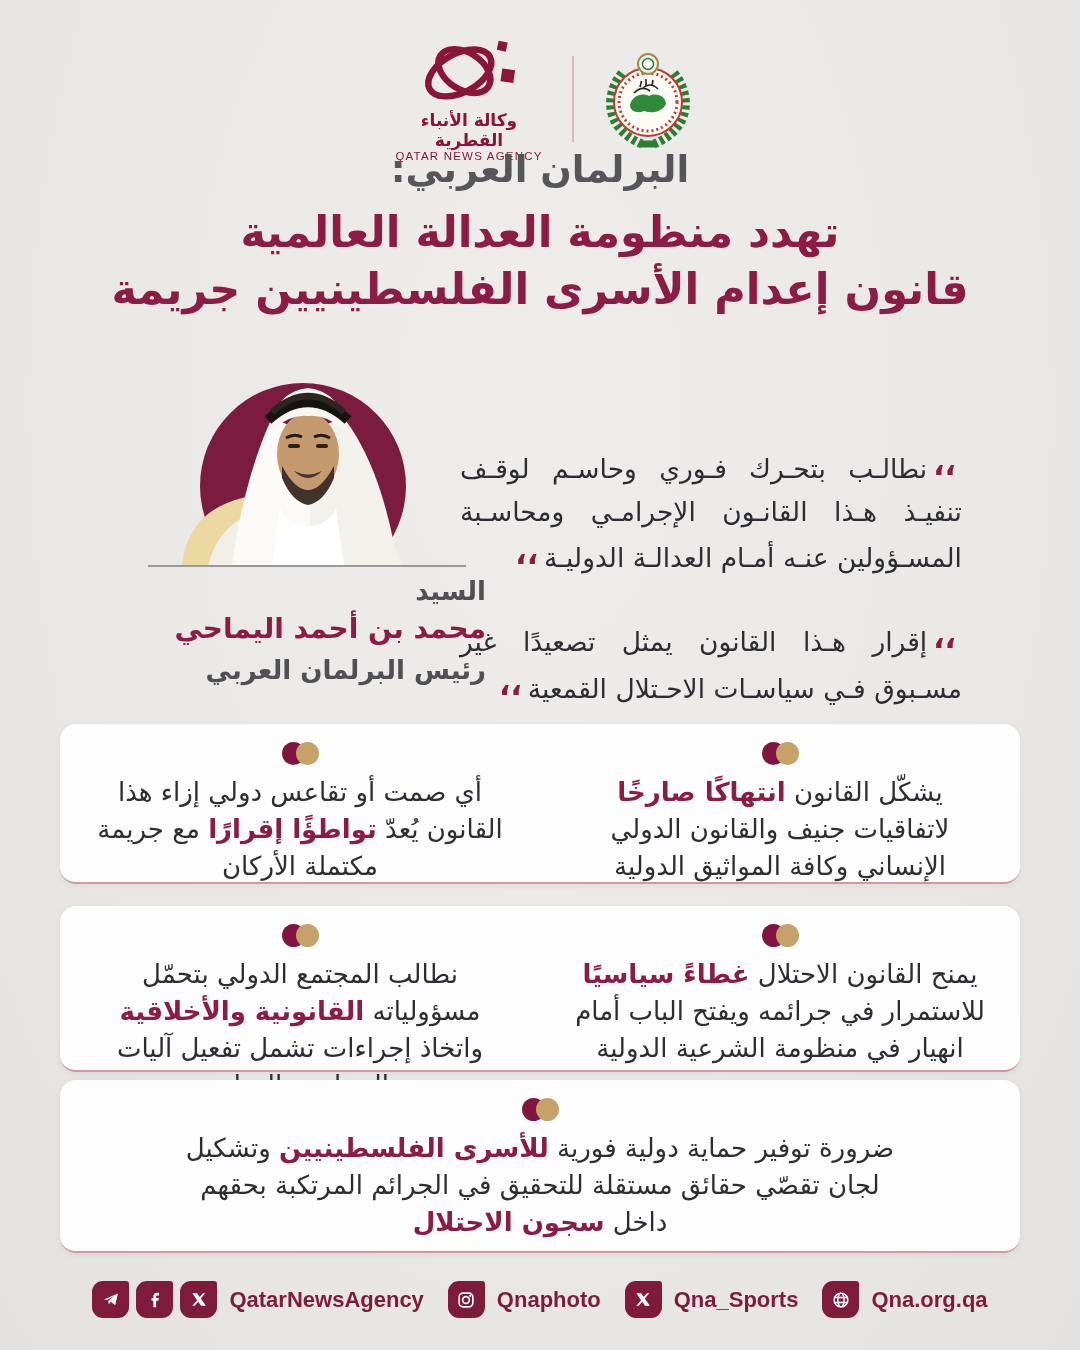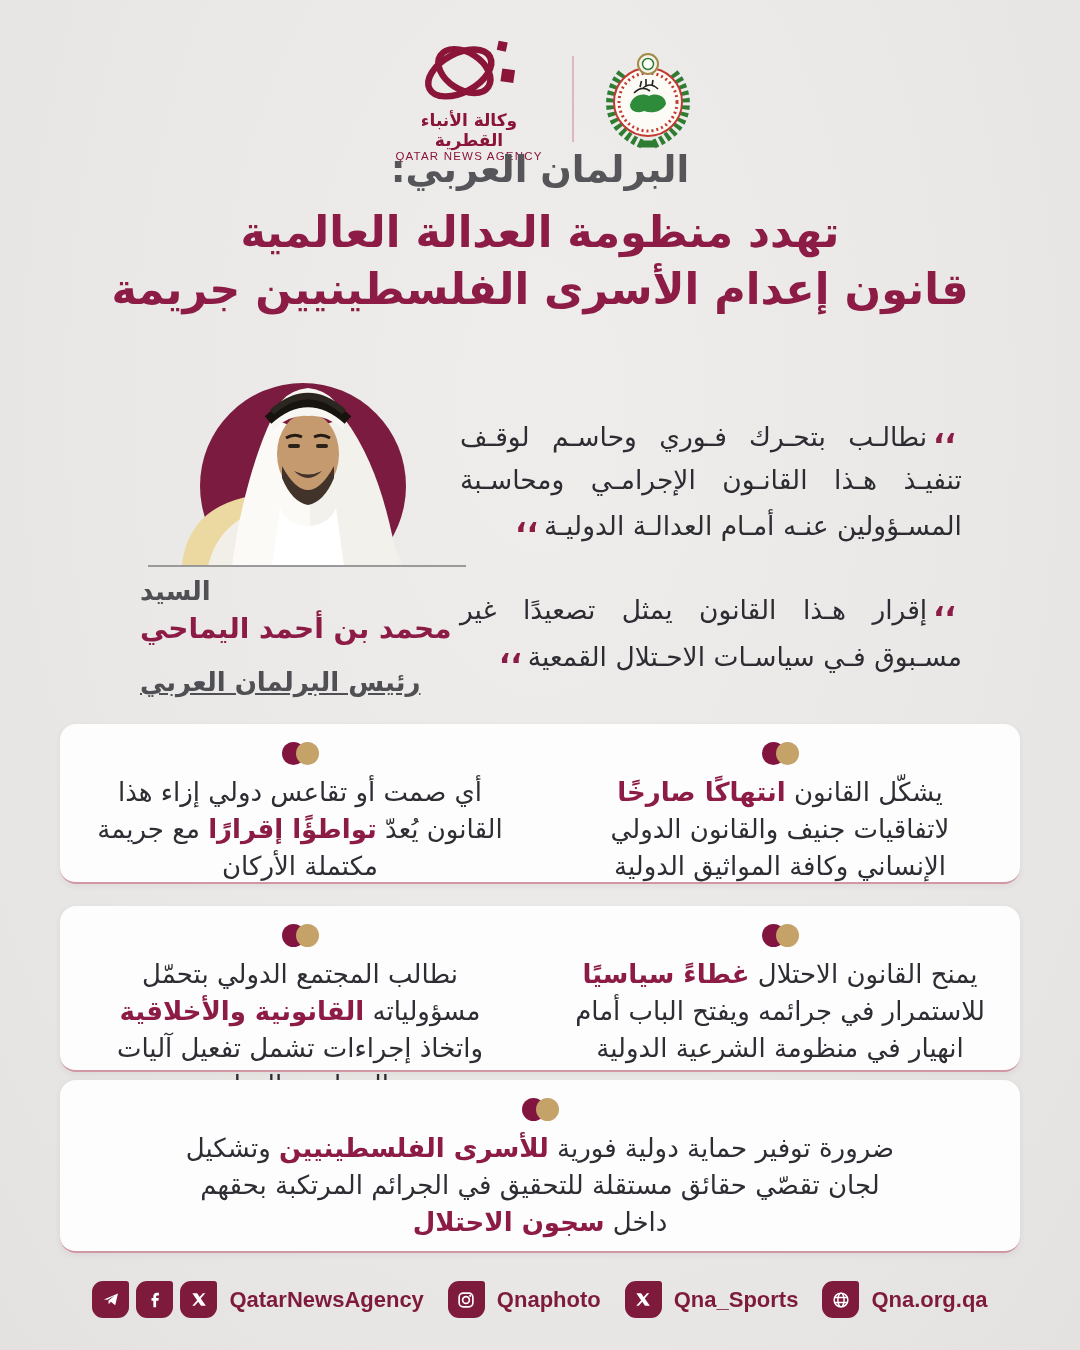--- a/index.html
+++ b/index.html
@@ -30,28 +30,28 @@
   
   .kicker{ position:absolute; top:148px; left:0; right:0; text-align:center;
     font-size:37px; font-weight:bold; color:#55555a; }
   .title{ position:absolute; top:204px; left:0; right:0; text-align:center;
     font-size:43px; font-weight:bold; color:#8C1B45; line-height:57px; }
 
   
   .photo-wrap{ position:absolute; top:368px; left:148px; width:322px; height:198px; }
   .photo-wrap svg{ display:block; }
   .photo-line{ position:absolute; top:565px; left:148px; width:318px; height:2px; background:#9a9a9a; }
-  .caption{ position:absolute; top:576px; left:140px; width:330px; text-align:left; }
+  .caption{ position:absolute; top:576px; left:156px; width:330px; text-align:right; }
   .cap-honorific{ font-size:26px; font-weight:bold; color:#4f4f54; }
   .cap-name{ font-size:28px; font-weight:bold; color:#8C1B45; margin-top:6px; }
-  .cap-role{ font-size:26px; font-weight:bold; color:#4f4f54; margin-top:22px;text-decoration:underline; }
+  .cap-role{ font-size:26px; font-weight:bold; color:#4f4f54; margin-top:10px; }
 
   
   .quotes{ position:absolute; top:412px; right:118px; width:502px; }
-  .quote{ font-size:26.5px; line-height:1.58; color:#2c2c32; text-align:justify; }
+  .quote{ font-size:26.5px; line-height:1.58; color:#2c2c32; text-align:justify;margin-top:32px; }
   .quote + .quote{ margin-top:36px; }
   .qmark{ color:#8C1B45; font-weight:bold; font-size:30px; position:relative; top:-3px;
           letter-spacing:-2px; margin-left:6px; margin-right:6px; }
 
   
   .card{ position:absolute; left:60px; right:60px; background:#fdfdfd;
     border-radius:16px; border-bottom:2px solid #cf98a4;
     box-shadow:0 2px 6px rgba(110,60,75,.08); padding-top:18px; }
   .card-a{ top:724px; height:160px; }
   .card-b{ top:906px; height:166px; }

